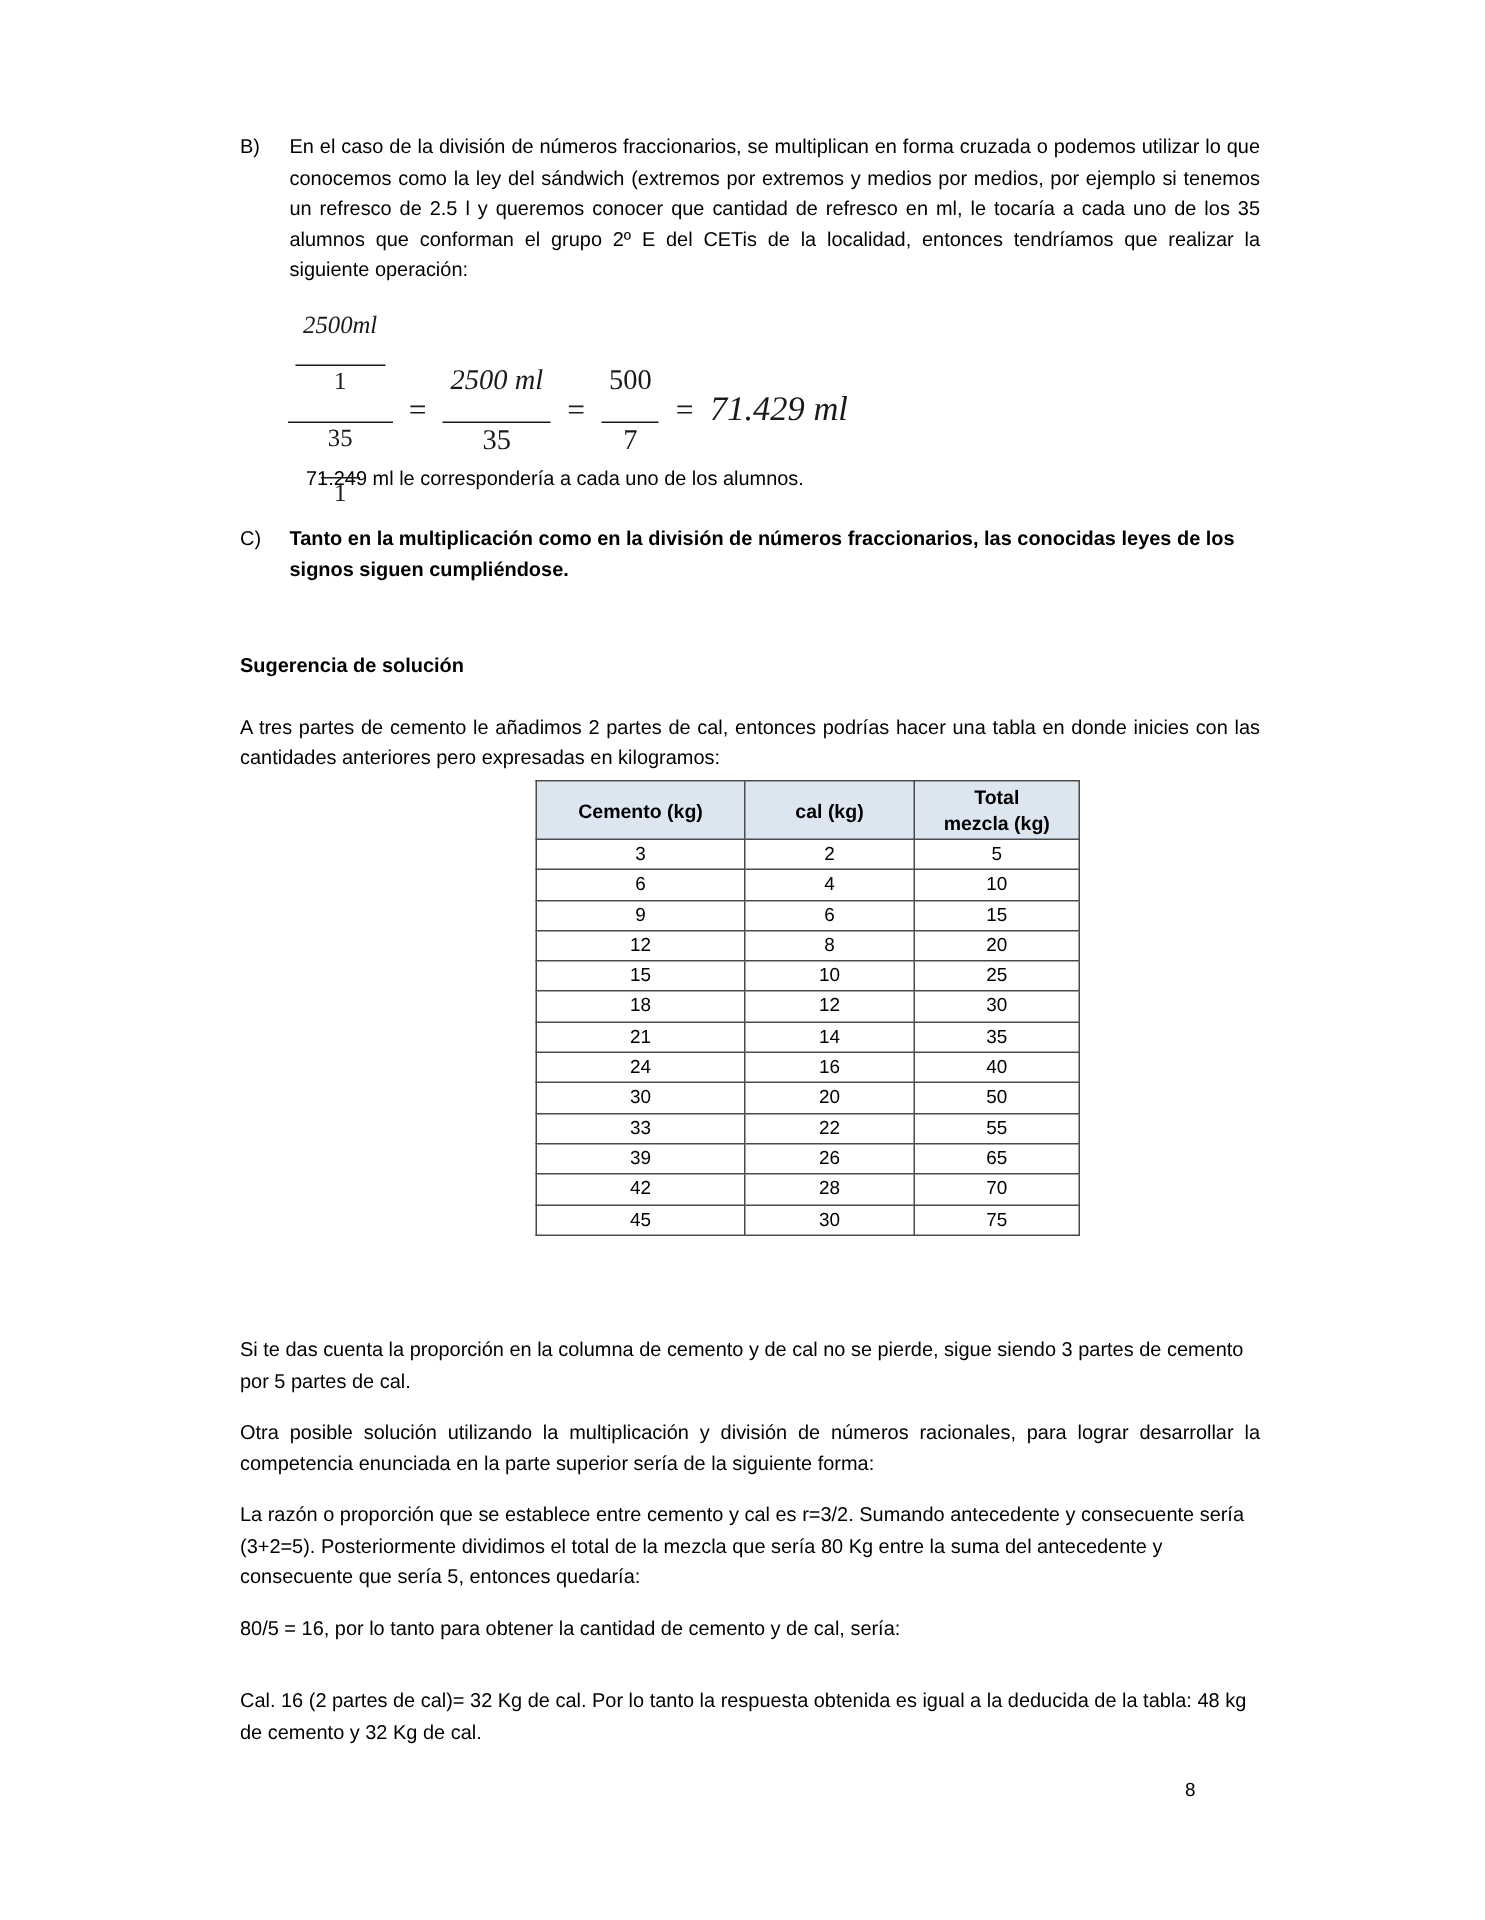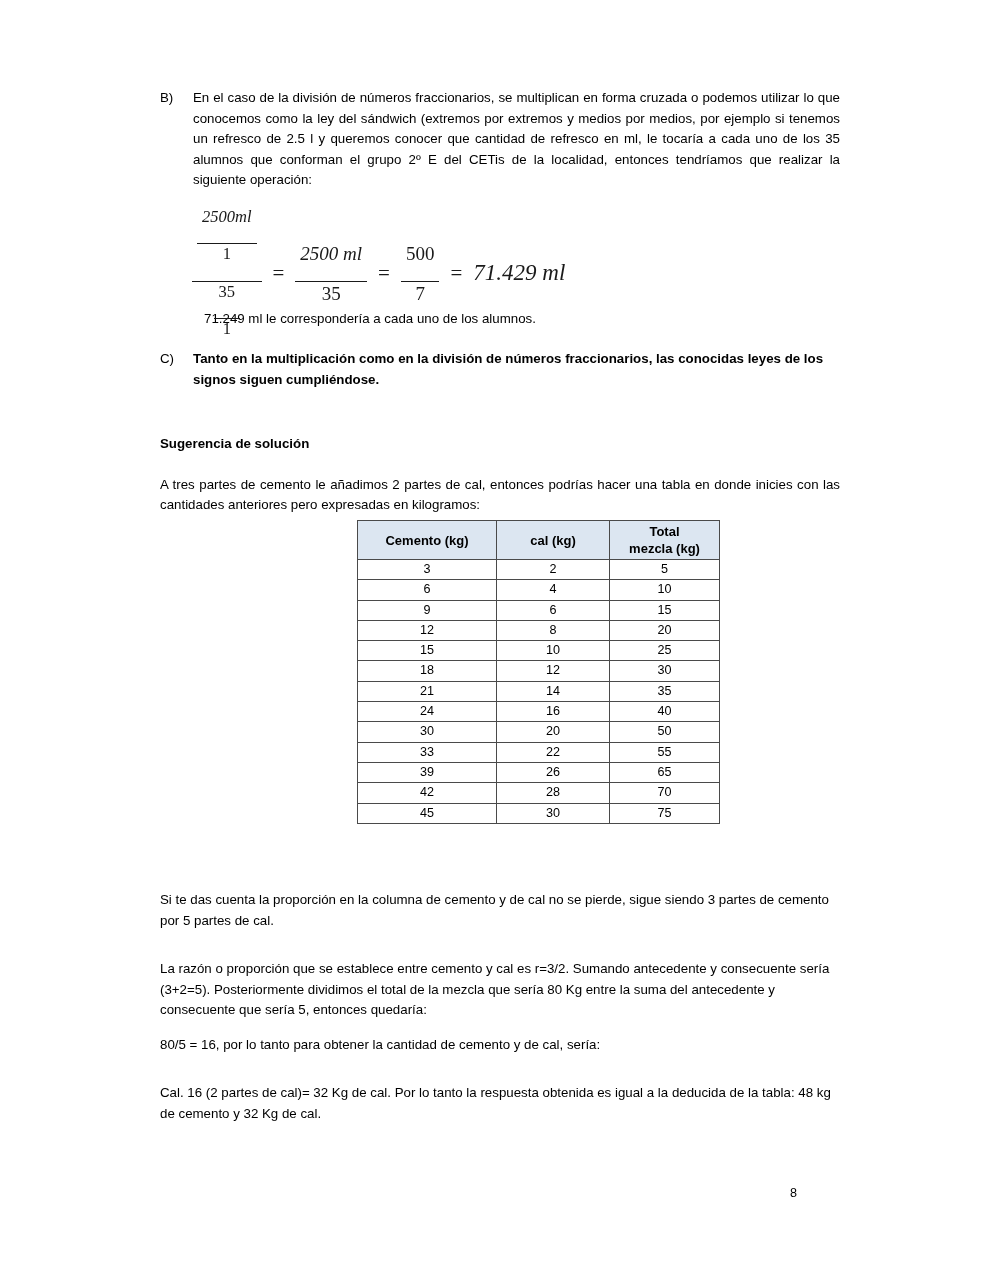--- a/index.html
+++ b/index.html
@@ -335,20 +335,21 @@
             <td>30</td>
             <td>75</td>
           </tr>
         </tbody>
     </table>
   </div>
 
   <div class="lower">
     <p class="para left">Si te das cuenta la proporción en la columna de cemento y de cal no se pierde, sigue siendo 3 partes de cemento por 5 partes de cal.</p>
     <div class="spacer-14"></div>
+    <p class="para">Otra posible solución utilizando la multiplicación y división de números racionales, para lograr desarrollar la competencia enunciada en la parte superior sería de la siguiente forma:</p>
     <div class="spacer-14"></div>
     <p class="para left">La razón o proporción que se establece entre cemento y cal es r=3/2. Sumando antecedente y consecuente sería (3+2=5). Posteriormente dividimos el total de la mezcla que sería 80 Kg entre la suma del antecedente y consecuente que sería 5, entonces quedaría:</p>
     <div class="spacer-14"></div>
     <p class="para left">80/5 = 16, por lo tanto para obtener la cantidad de cemento y de cal, sería:</p>
     <div class="spacer-14"></div>
     <div class="spacer-14"></div>
     <p class="para left">Cal. 16 (2 partes de cal)= 32 Kg de cal. Por lo tanto la respuesta obtenida es igual a la deducida de la tabla: 48 kg de cemento y 32 Kg de cal.</p>
   </div>
 
   <div class="page-number">8</div>

